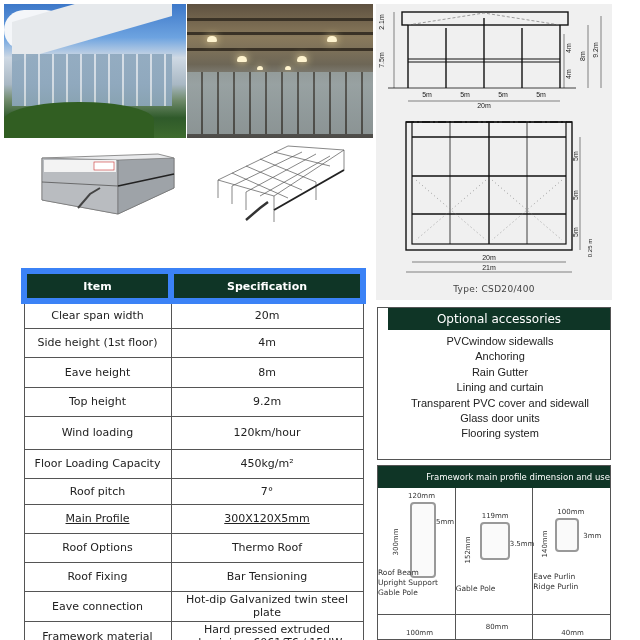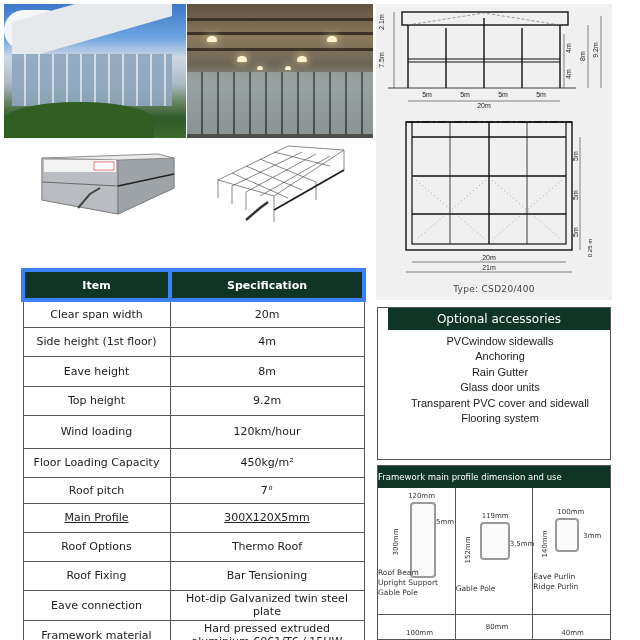--- a/index.html
+++ b/index.html
@@ -26,33 +26,33 @@
   #render-building { left: 38px; top: 148px; width: 140px; height: 72px; }
   #render-frame { left: 212px; top: 140px; width: 136px; height: 88px; }
 
   
   #drawing-panel { position:absolute; left:376px; top:4px; width:236px; height:296px; background:#f0f0f0; }
   #drawing-panel svg { position:absolute; left:0; top:0; }
   #type-label { position:absolute; left:0; top:280px; width:236px; text-align:center; font-size:9px; color:#444; letter-spacing:.3px; }
 
   
   #spec-table { position:absolute; left:21px; top:268px; width:345px; border-collapse: collapse; font-size:11px; }
-  #spec-table th { background:#0f3526; color:#fff; font-weight:bold; height:30px; font-size:11px; border:4px solid #3b82f6; }
+  #spec-table th { background:#0f3526; color:#fff; font-weight:bold; height:30px; font-size:11px; border:6px solid #3b82f6; }
   #spec-table td { border:1px solid #555; text-align:center; color:#222; padding:0 4px; line-height:13px; }
   #spec-table td.item { width:147px; }
 
   
   #accessories { position:absolute; left:377px; top:307px; width:234px; height:153px; border:1px solid #555; background:#fff; }
   #accessories .hdr { background:#0f3526; color:#fff; text-align:center; font-size:12px; height:22px; line-height:22px;margin-left:10px; }
   #accessories ul { list-style:none; padding:4px 0 0 12px;text-align:center; }
   #accessories li { font-family:"Liberation Sans", sans-serif; font-size:11px; line-height:15.4px; color:#222; }
 
   
   #profiles { position:absolute; left:377px; top:465px; width:234px; height:175px; border:1px solid #555; background:#fff; overflow:hidden; }
-  #profiles .hdr { background:#0f3526; color:#fff; text-align:left; font-size:8.5px; height:22px; line-height:22px; }
+  #profiles .hdr { background:#0f3526; color:#fff; text-align:right; font-size:8.5px; height:22px; line-height:22px; }
   #profiles .row { display:flex; border-bottom:1px solid #555; }
   #profiles .cell { position:relative; flex:1; border-right:1px solid #555; }
   #profiles .cell:last-child { border-right:none; }
   #profiles .row1 .cell { height:126px; }
   #profiles .row2 .cell { height:30px; }
   .p-label { position:absolute; left:0; width:100%; font-size:7.5px; line-height:10px; color:#333; }
   .dim { position:absolute; font-size:7px; color:#333; }
   .shape { position:absolute; border:2px solid #999; border-radius:4px; background:#fafafa; }
 </style>
 </head>
@@ -230,22 +230,23 @@
       </tr>
     </tbody>
 </table>
 
 <div id="accessories">
   <div class="hdr">Optional  accessories</div>
   <ul>
     <li>PVCwindow sidewalls</li>
     <li>Anchoring</li>
     <li>Rain Gutter</li>
+    <li>Lining and curtain</li>
+    <li>Transparent PVC cover and sidewall</li>
     <li>Glass door units</li>
-    <li>Transparent PVC cover and sidewall</li>
     <li>Flooring system</li>
   </ul>
 </div>
 
 <div id="profiles">
   <div class="hdr">Framework main profile dimension and use</div>
   <div class="row row1">
     <div class="cell">
       <span class="dim" style="left:30px;top:4px">120mm</span>
       <span class="dim" style="left:4px;top:50px;transform:rotate(-90deg)">300mm</span>

